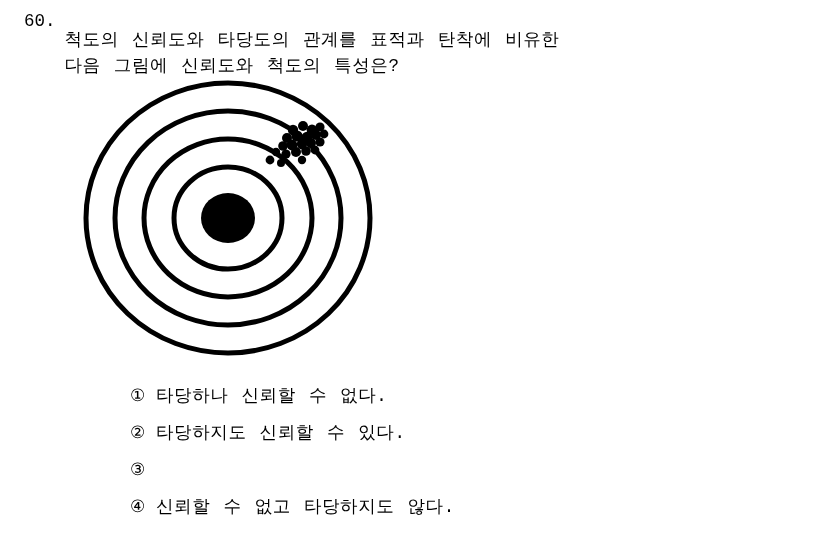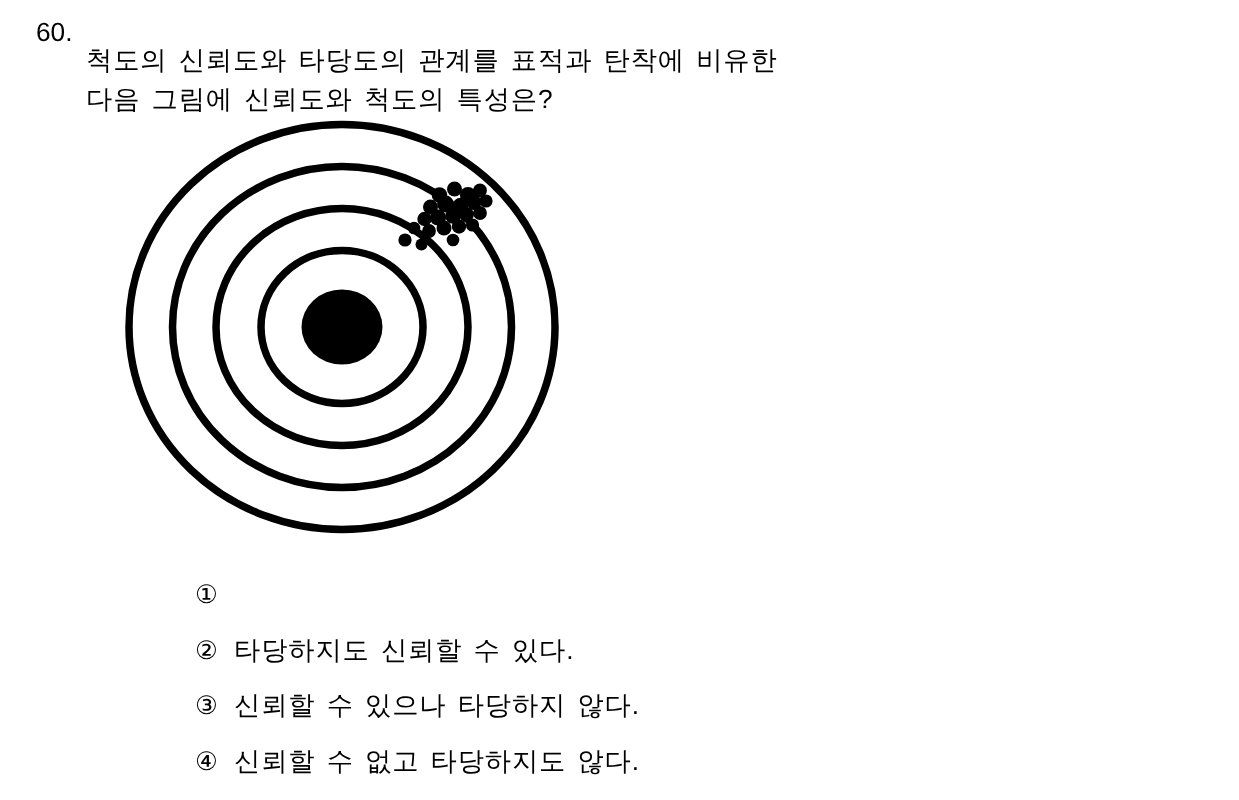--- a/index.html
+++ b/index.html
@@ -11,20 +11,21 @@
     width: 826px;
     height: 533px;
     overflow: hidden;
     font-family: "Liberation Sans", sans-serif;
     color: #000000;
   }
   .page {
     position: relative;
     width: 826px;
     height: 441px;
+    font-family: Liberation Mono, monospace;
   }
   
   .question {
     position: absolute;
     left: 24px;
     top: 8px;
     width: 780px;
     display: flex;
     align-items: flex-start;
   }
@@ -125,28 +126,28 @@
         <circle cx="190" cy="82" r="4.4"></circle>
         <circle cx="201" cy="85" r="4.0"></circle>
         <circle cx="222" cy="82" r="4.2"></circle>
       </g>
     </svg>
   </div>
 
   <div class="choices">
     <div class="choice">
       <span class="choice-marker">①</span>
+      <span class="choice-text">타당하나 신뢰할 수 없다.</span>
     </div>
     <div class="choice">
       <span class="choice-marker">②</span>
       <span class="choice-text">타당하지도 신뢰할 수 있다.</span>
     </div>
     <div class="choice">
       <span class="choice-marker">③</span>
-      <span class="choice-text">신뢰할 수 있으나 타당하지 않다.</span>
     </div>
     <div class="choice">
       <span class="choice-marker">④</span>
       <span class="choice-text">신뢰할 수 없고 타당하지도 않다.</span>
     </div>
   </div>
 
 </div>
 
 </body></html>

